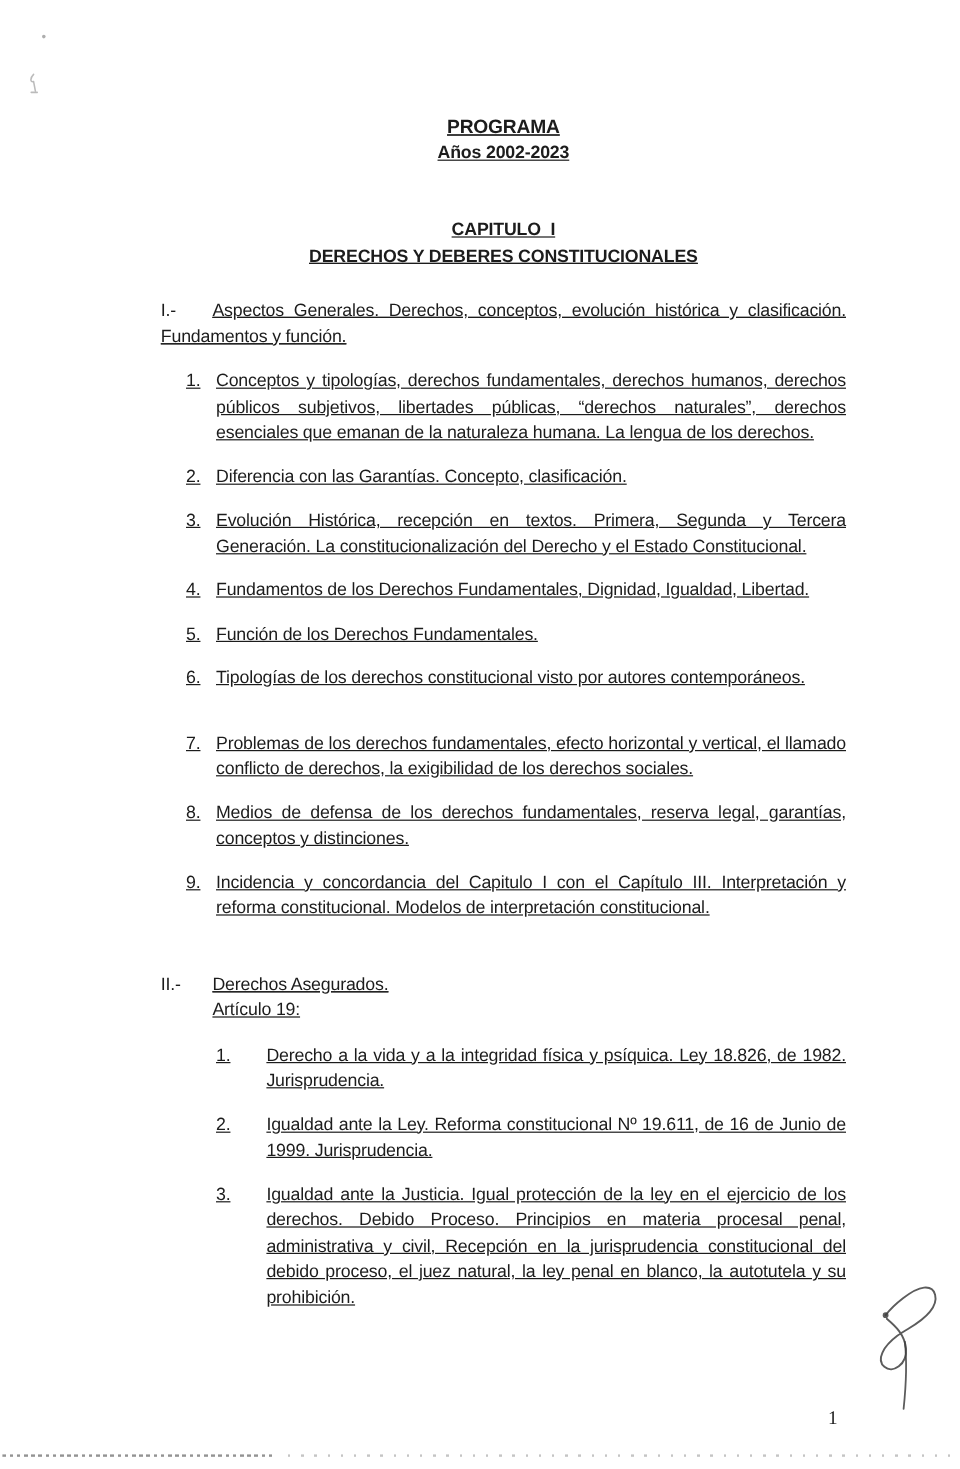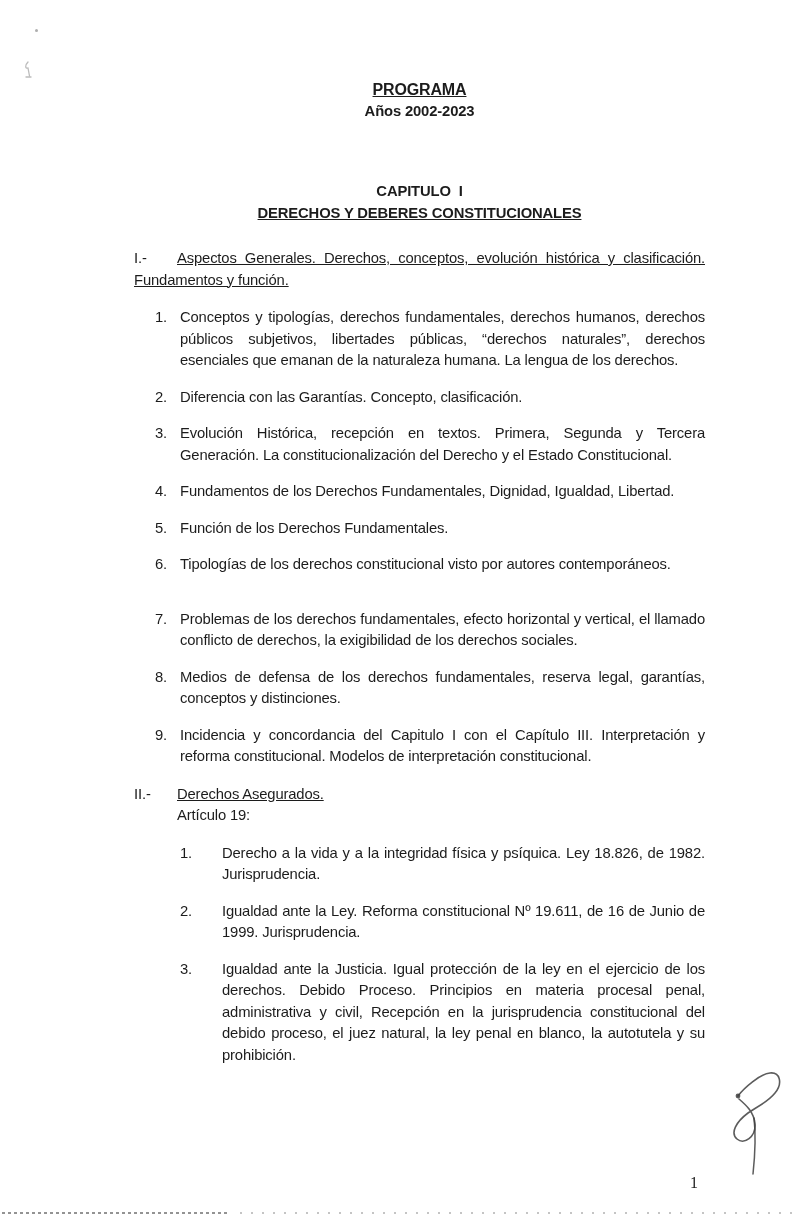--- a/index.html
+++ b/index.html
@@ -1,38 +1,38 @@
 <!DOCTYPE html>
 <html><head>
 <meta charset="utf-8">
 <style>
   html,body { margin:0; padding:0; background:#ffffff; }
   .page {
     position:relative; width:800px; height:1224px; background:#ffffff;
     overflow:hidden; font-family:"Liberation Sans", sans-serif; color:#1c1c1c;
   }
   .content {
-    position:absolute; left:134px; top:79px; width:571px;
-    font-size:14.8px; line-height:21.5px; letter-spacing:-0.15px;
+    position:absolute; left:134px; top:96px; width:571px;
+    font-size:14.8px; line-height:21.5px; letter-spacing:-0.15px;text-decoration:underline;
   }
   .title-block { text-align:center; font-weight:bold; }
   .title-main { font-size:16px; text-decoration:underline; }
-  .chapter-block { margin-top:59px; text-align:center; font-weight:bold; }
+  .chapter-block { margin-top:43px; text-align:center; font-weight:bold; }
   .pre { white-space:pre; }
   .u { text-decoration:underline; }
   .sec-head { margin-top:24px; }
   .jline { text-align:justify; text-align-last:justify; -moz-text-align-last:justify; }
   .numeral { display:inline-block; width:43px; }
   .list1 { margin-top:16px; }
   .item { display:flex; }
   .item + .item { margin-top:15px; }
   .item.extra-gap { margin-top:33px; }
   .item .num { flex:0 0 46px; box-sizing:border-box; padding-left:21px; }
   .item .txt { flex:1; text-align:justify; }
-  .sec2-head { margin-top:16px; }
+  .sec2-head { margin-top:42px; }
   .subhead { margin-left:43px; }
   .list2 { margin-top:16px; }
   .item2 .num { flex:0 0 88px; padding-left:46px; }
   .page-number {
     position:absolute; left:690px; top:1174px;
     font-family:"Liberation Serif", serif; font-size:16px; color:#222;
   }
   .signature { position:absolute; left:698px; top:1060px; }
   .artifact-dot { position:absolute; left:35px; top:29px; width:3px; height:3px;
     background:#9a9a9a; border-radius:50%; opacity:.8; }

